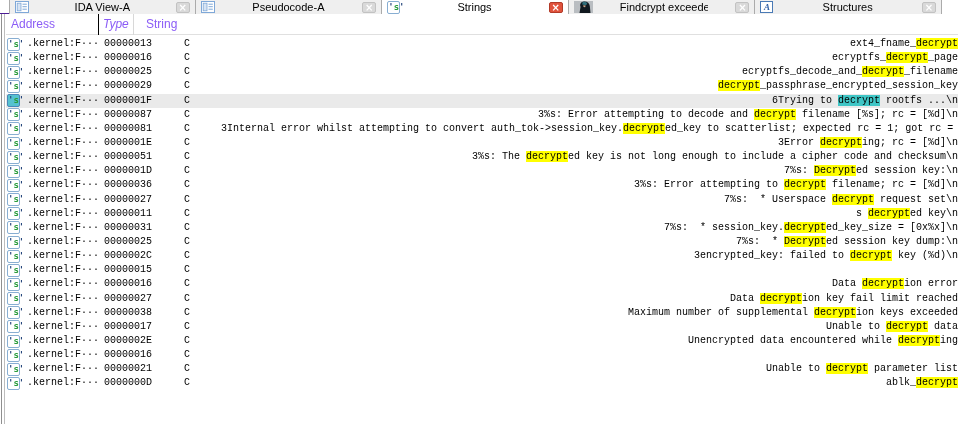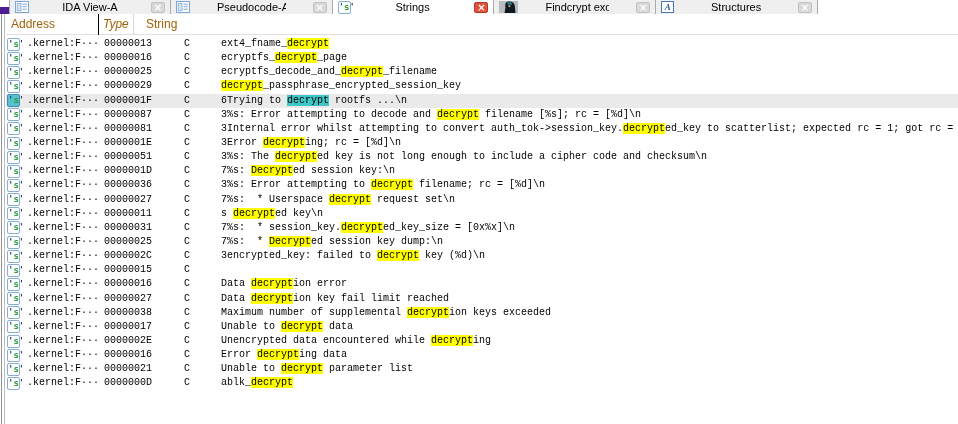--- a/index.html
+++ b/index.html
@@ -1,22 +1,22 @@
 <!DOCTYPE html>
 <html><head>
 <meta charset="utf-8">
 <style>
   * { margin:0; padding:0; box-sizing:border-box; }
   html,body { width:958px; height:424px; overflow:hidden; background:#ffffff;
               font-family:"Liberation Sans", sans-serif; }
   .root { position:relative; width:958px; height:424px; background:#fff; }
 
   
-  .tabbar { position:absolute; top:0; left:0; width:818px; height:14px;
-            background:#fff; border-bottom:7px solid #4c1d95;
+  .tabbar { position:absolute; top:0; left:0; width:942px; height:14px;
+            background:#fff; border-bottom:1px solid #4c1d95;
             display:flex; padding-left:9px; }
   .tab { width:187px; height:14px; background:#efefef;
          border-right:1px solid #ababab; border-left:1px solid #ababab;
          display:flex; align-items:center; padding:0 5px; gap:3px; overflow:hidden; }
   .tab + .tab { border-left:none;gap:27px; }
   .tab.active { background:#ffffff; }
   .tlabel { flex:1; text-align:center; font-size:11px; color:#000;
             white-space:nowrap; overflow:hidden;
             font-family:"Liberation Sans", sans-serif; }
   .ticon { flex:none; display:inline-flex; align-items:center; }
@@ -35,37 +35,37 @@
   .sicon .sg { color:#2a9c3c; font-weight:bold; }
   .row.selected .sicon { background:#55c2d0; border-color:#4a86b8; }
 
   
   .vline1 { position:absolute; left:1px; top:14px; width:1px; height:410px; background:#8f8f8f; }
   .vline2 { position:absolute; left:4px; top:14px; width:1px; height:410px; background:#bdbdbd; }
 
   
   .table { position:absolute; top:14px; left:6px; width:952px; height:410px; background:#fff; }
   .thead { display:flex; height:21px; align-items:center;
-           border-bottom:1px solid #e0e0e0; font-size:12px; color:#a16207; }
+           border-bottom:1px solid #e0e0e0; font-size:12px; color:#8b5cf6; }
   .th { height:21px; line-height:21px; white-space:nowrap; overflow:hidden; }
   .th-addr { width:92px; padding-left:5px; }
   .th-len  { width:82px; padding-left:6px; border-left:1px solid #d8d8d8; }
   .th-type { width:35px; padding-left:4px; border-left:1px solid #000000;font-style:italic; }
   .th-str  { flex:1;     padding-left:12px; border-left:1px solid #d8d8d8; }
 
   .tbody { padding-top:2px; }
   .row { display:flex; height:14.15px; line-height:14.15px; white-space:pre;
          font-family:"Liberation Mono", monospace; font-size:10px; color:#000; }
   .row.selected { background:#eaeaea; }
   .cell { overflow:hidden; white-space:pre; }
   .c-addr { width:92px; display:flex; align-items:center; gap:0; }
   .c-addr .sicon { margin-left:1px; margin-right:7px; flex:none; height:13px; line-height:11px; }
   .c-len  { width:82px; padding-left:6px; }
   .c-type { width:35px; padding-left:4px; }
-  .c-str  { flex:1; padding-left:6px; }
+  .c-str  { flex:1; padding-left:6px;text-align:right; }
   .hl     { background:#ffff00; }
   .hl-cur { background:#3fc6c6; }
 
   
   .aicon { display:inline-block; width:13px; height:12px; border:1px solid #4a7ab5;
            background:#fff; color:#2f5fa5; font-size:9px; font-weight:bold;
            font-style:italic; text-align:center; line-height:10px;
            font-family:"Liberation Serif", serif; }
 </style>
 </head>
@@ -151,19 +151,19 @@
         <div class="row"><div class="cell c-addr"><span class="sicon"><span class="q">'</span><span class="sg">s</span><span class="q">'</span></span><span>.kernel:F···</span></div><div class="cell c-len">00000011</div><div class="cell c-type">C</div><div class="cell c-str">s <span class="hl">decrypt</span>ed key\n</div></div>
         <div class="row"><div class="cell c-addr"><span class="sicon"><span class="q">'</span><span class="sg">s</span><span class="q">'</span></span><span>.kernel:F···</span></div><div class="cell c-len">00000031</div><div class="cell c-type">C</div><div class="cell c-str">7%s:  * session_key.<span class="hl">decrypt</span>ed_key_size = [0x%x]\n</div></div>
         <div class="row"><div class="cell c-addr"><span class="sicon"><span class="q">'</span><span class="sg">s</span><span class="q">'</span></span><span>.kernel:F···</span></div><div class="cell c-len">00000025</div><div class="cell c-type">C</div><div class="cell c-str">7%s:  * <span class="hl">Decrypt</span>ed session key dump:\n</div></div>
         <div class="row"><div class="cell c-addr"><span class="sicon"><span class="q">'</span><span class="sg">s</span><span class="q">'</span></span><span>.kernel:F···</span></div><div class="cell c-len">0000002C</div><div class="cell c-type">C</div><div class="cell c-str">3encrypted_key: failed to <span class="hl">decrypt</span> key (%d)\n</div></div>
         <div class="row"><div class="cell c-addr"><span class="sicon"><span class="q">'</span><span class="sg">s</span><span class="q">'</span></span><span>.kernel:F···</span></div><div class="cell c-len">00000015</div><div class="cell c-type">C</div></div>
         <div class="row"><div class="cell c-addr"><span class="sicon"><span class="q">'</span><span class="sg">s</span><span class="q">'</span></span><span>.kernel:F···</span></div><div class="cell c-len">00000016</div><div class="cell c-type">C</div><div class="cell c-str">Data <span class="hl">decrypt</span>ion error</div></div>
         <div class="row"><div class="cell c-addr"><span class="sicon"><span class="q">'</span><span class="sg">s</span><span class="q">'</span></span><span>.kernel:F···</span></div><div class="cell c-len">00000027</div><div class="cell c-type">C</div><div class="cell c-str">Data <span class="hl">decrypt</span>ion key fail limit reached</div></div>
         <div class="row"><div class="cell c-addr"><span class="sicon"><span class="q">'</span><span class="sg">s</span><span class="q">'</span></span><span>.kernel:F···</span></div><div class="cell c-len">00000038</div><div class="cell c-type">C</div><div class="cell c-str">Maximum number of supplemental <span class="hl">decrypt</span>ion keys exceeded</div></div>
         <div class="row"><div class="cell c-addr"><span class="sicon"><span class="q">'</span><span class="sg">s</span><span class="q">'</span></span><span>.kernel:F···</span></div><div class="cell c-len">00000017</div><div class="cell c-type">C</div><div class="cell c-str">Unable to <span class="hl">decrypt</span> data</div></div>
         <div class="row"><div class="cell c-addr"><span class="sicon"><span class="q">'</span><span class="sg">s</span><span class="q">'</span></span><span>.kernel:F···</span></div><div class="cell c-len">0000002E</div><div class="cell c-type">C</div><div class="cell c-str">Unencrypted data encountered while <span class="hl">decrypt</span>ing</div></div>
-        <div class="row"><div class="cell c-addr"><span class="sicon"><span class="q">'</span><span class="sg">s</span><span class="q">'</span></span><span>.kernel:F···</span></div><div class="cell c-len">00000016</div><div class="cell c-type">C</div><div class="cell c-str">Error <span class="hl">decrypt</span>ing data</div></div>
+        <div class="row"><div class="cell c-addr"><span class="sicon"><span class="q">'</span><span class="sg">s</span><span class="q">'</span></span><span>.kernel:F···</span></div><div class="cell c-len">00000016</div><div class="cell c-type">C</div></div>
         <div class="row"><div class="cell c-addr"><span class="sicon"><span class="q">'</span><span class="sg">s</span><span class="q">'</span></span><span>.kernel:F···</span></div><div class="cell c-len">00000021</div><div class="cell c-type">C</div><div class="cell c-str">Unable to <span class="hl">decrypt</span> parameter list</div></div>
         <div class="row"><div class="cell c-addr"><span class="sicon"><span class="q">'</span><span class="sg">s</span><span class="q">'</span></span><span>.kernel:F···</span></div><div class="cell c-len">0000000D</div><div class="cell c-type">C</div><div class="cell c-str">ablk_<span class="hl">decrypt</span></div></div>
       </div>
   </div>
 
 </div>
 
 </body></html>

